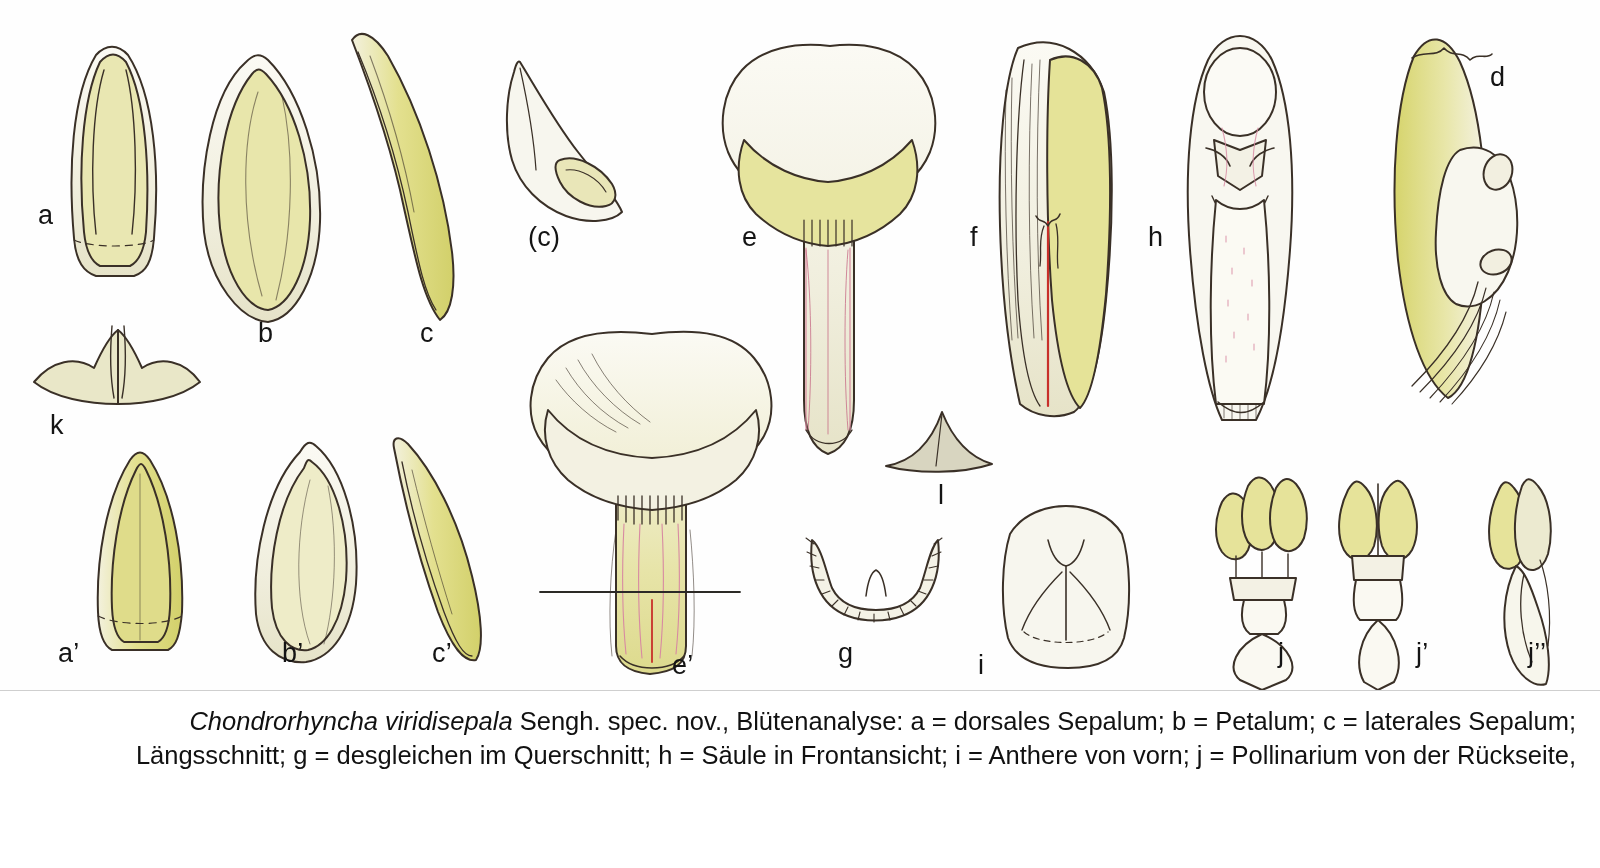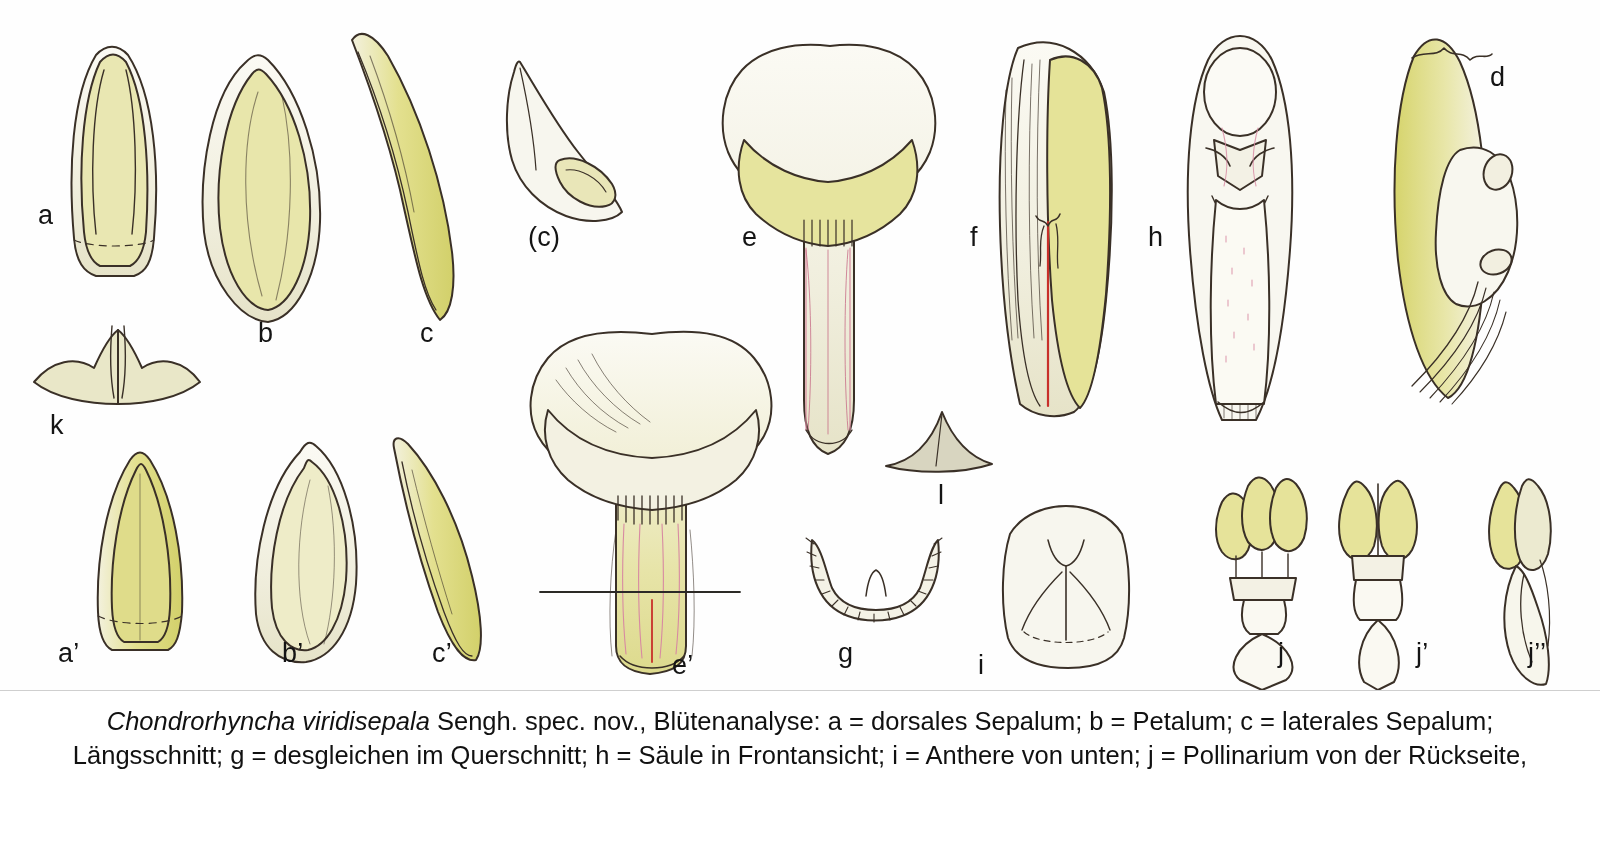--- a/index.html
+++ b/index.html
@@ -48,21 +48,21 @@
     box-sizing: border-box;
     background: #ffffff;
     border-top: 1px solid #cfcfcf;
   }
   #caption p {
     margin: 0;
     font-family: "Liberation Sans", sans-serif;
     font-size: 25.5px;
     line-height: 1.32;
     color: #111111;
-    text-align: center;
+    text-align: right;
   }
   .sci-name {
     font-style: italic;
   }
 </style>
 </head>
 <body>
 
 <div id="plate">
 
@@ -292,16 +292,16 @@
     <span class="fig-label" style="left:838px; top:638px;">g</span>
     <span class="fig-label" style="left:978px; top:650px;">i</span>
     <span class="fig-label" style="left:938px; top:480px;">l</span>
     <span class="fig-label" style="left:1278px; top:638px;">j</span>
     <span class="fig-label" style="left:1416px; top:638px;">j’</span>
     <span class="fig-label" style="left:1528px; top:638px;">j’’</span>
   </div>
 
   <div id="caption">
     <p><span class="sci-name">Chondrorhyncha viridisepala</span><span> Sengh. spec. nov., Blütenanalyse: a = dorsales Sepalum; b = Petalum; c = laterales Sepalum;</span></p>
-    <p>Längsschnitt; g = desgleichen im Querschnitt; h = Säule in Frontansicht; i = Anthere von unten; j = Pollinarium von der Rückseite,</p>
+    <p>Längsschnitt; g = desgleichen im Querschnitt; h = Säule in Frontansicht; i = Anthere von vorn; j = Pollinarium von der Rückseite,</p>
   </div>
 
 </div>
 
 </body></html>

